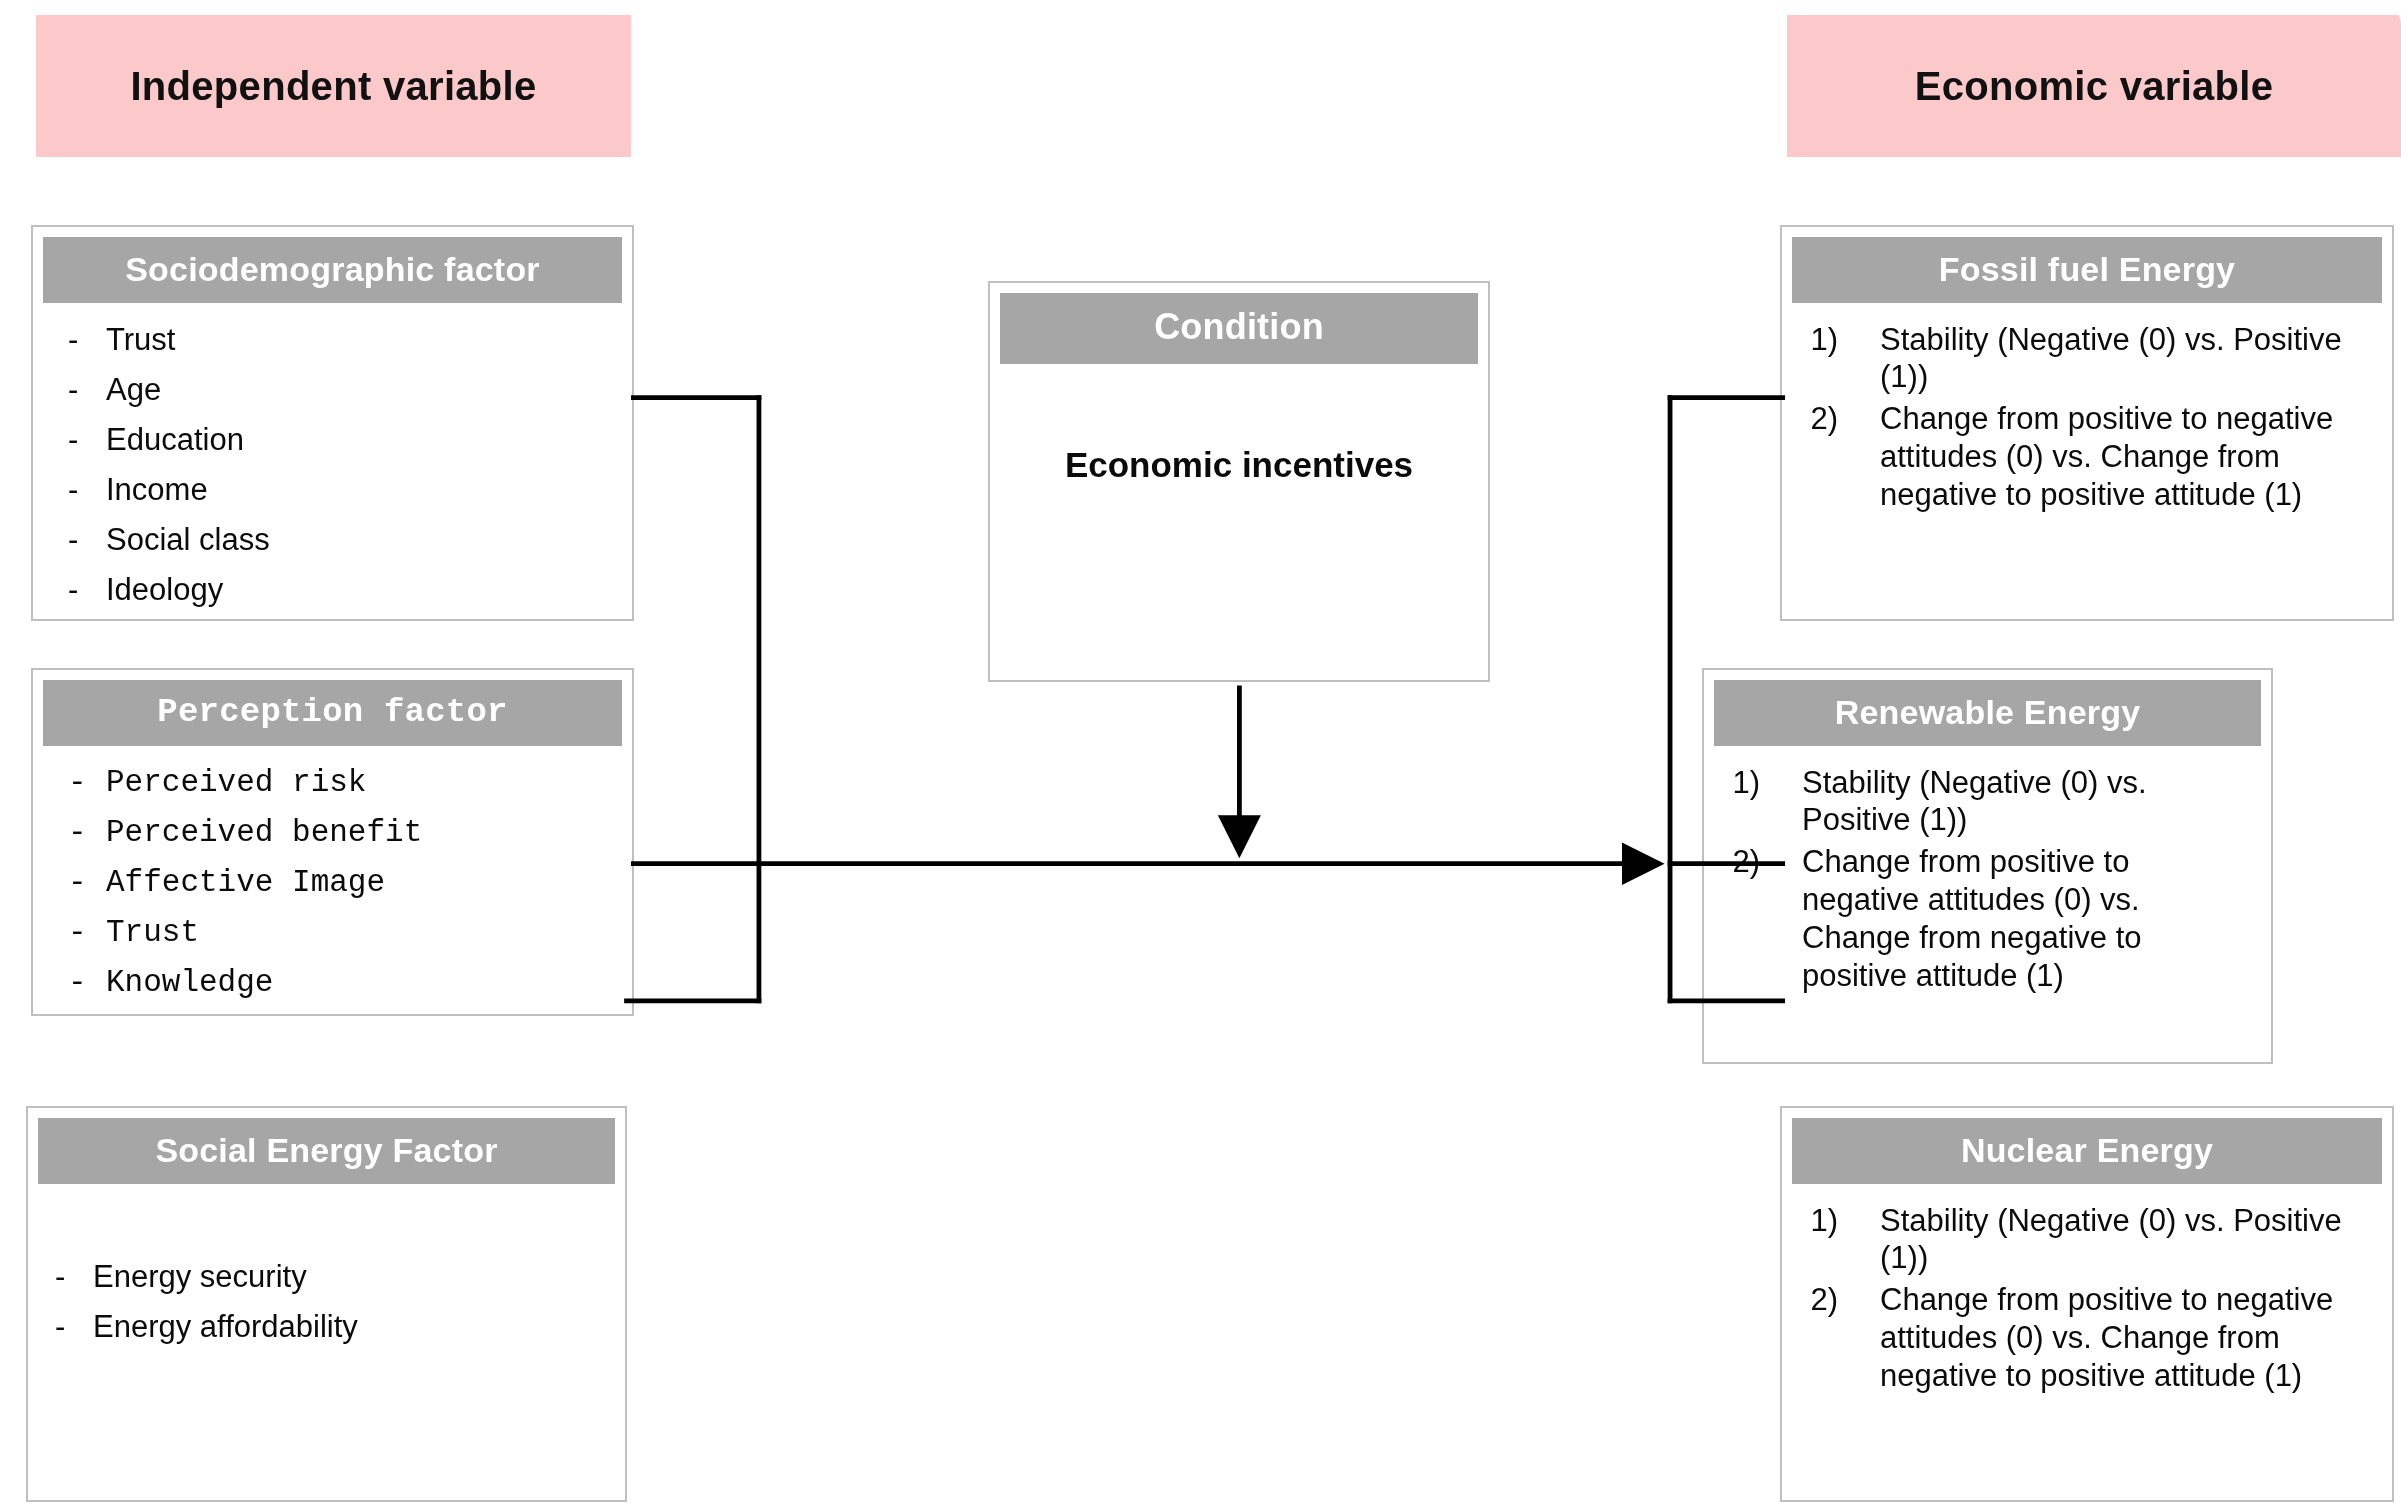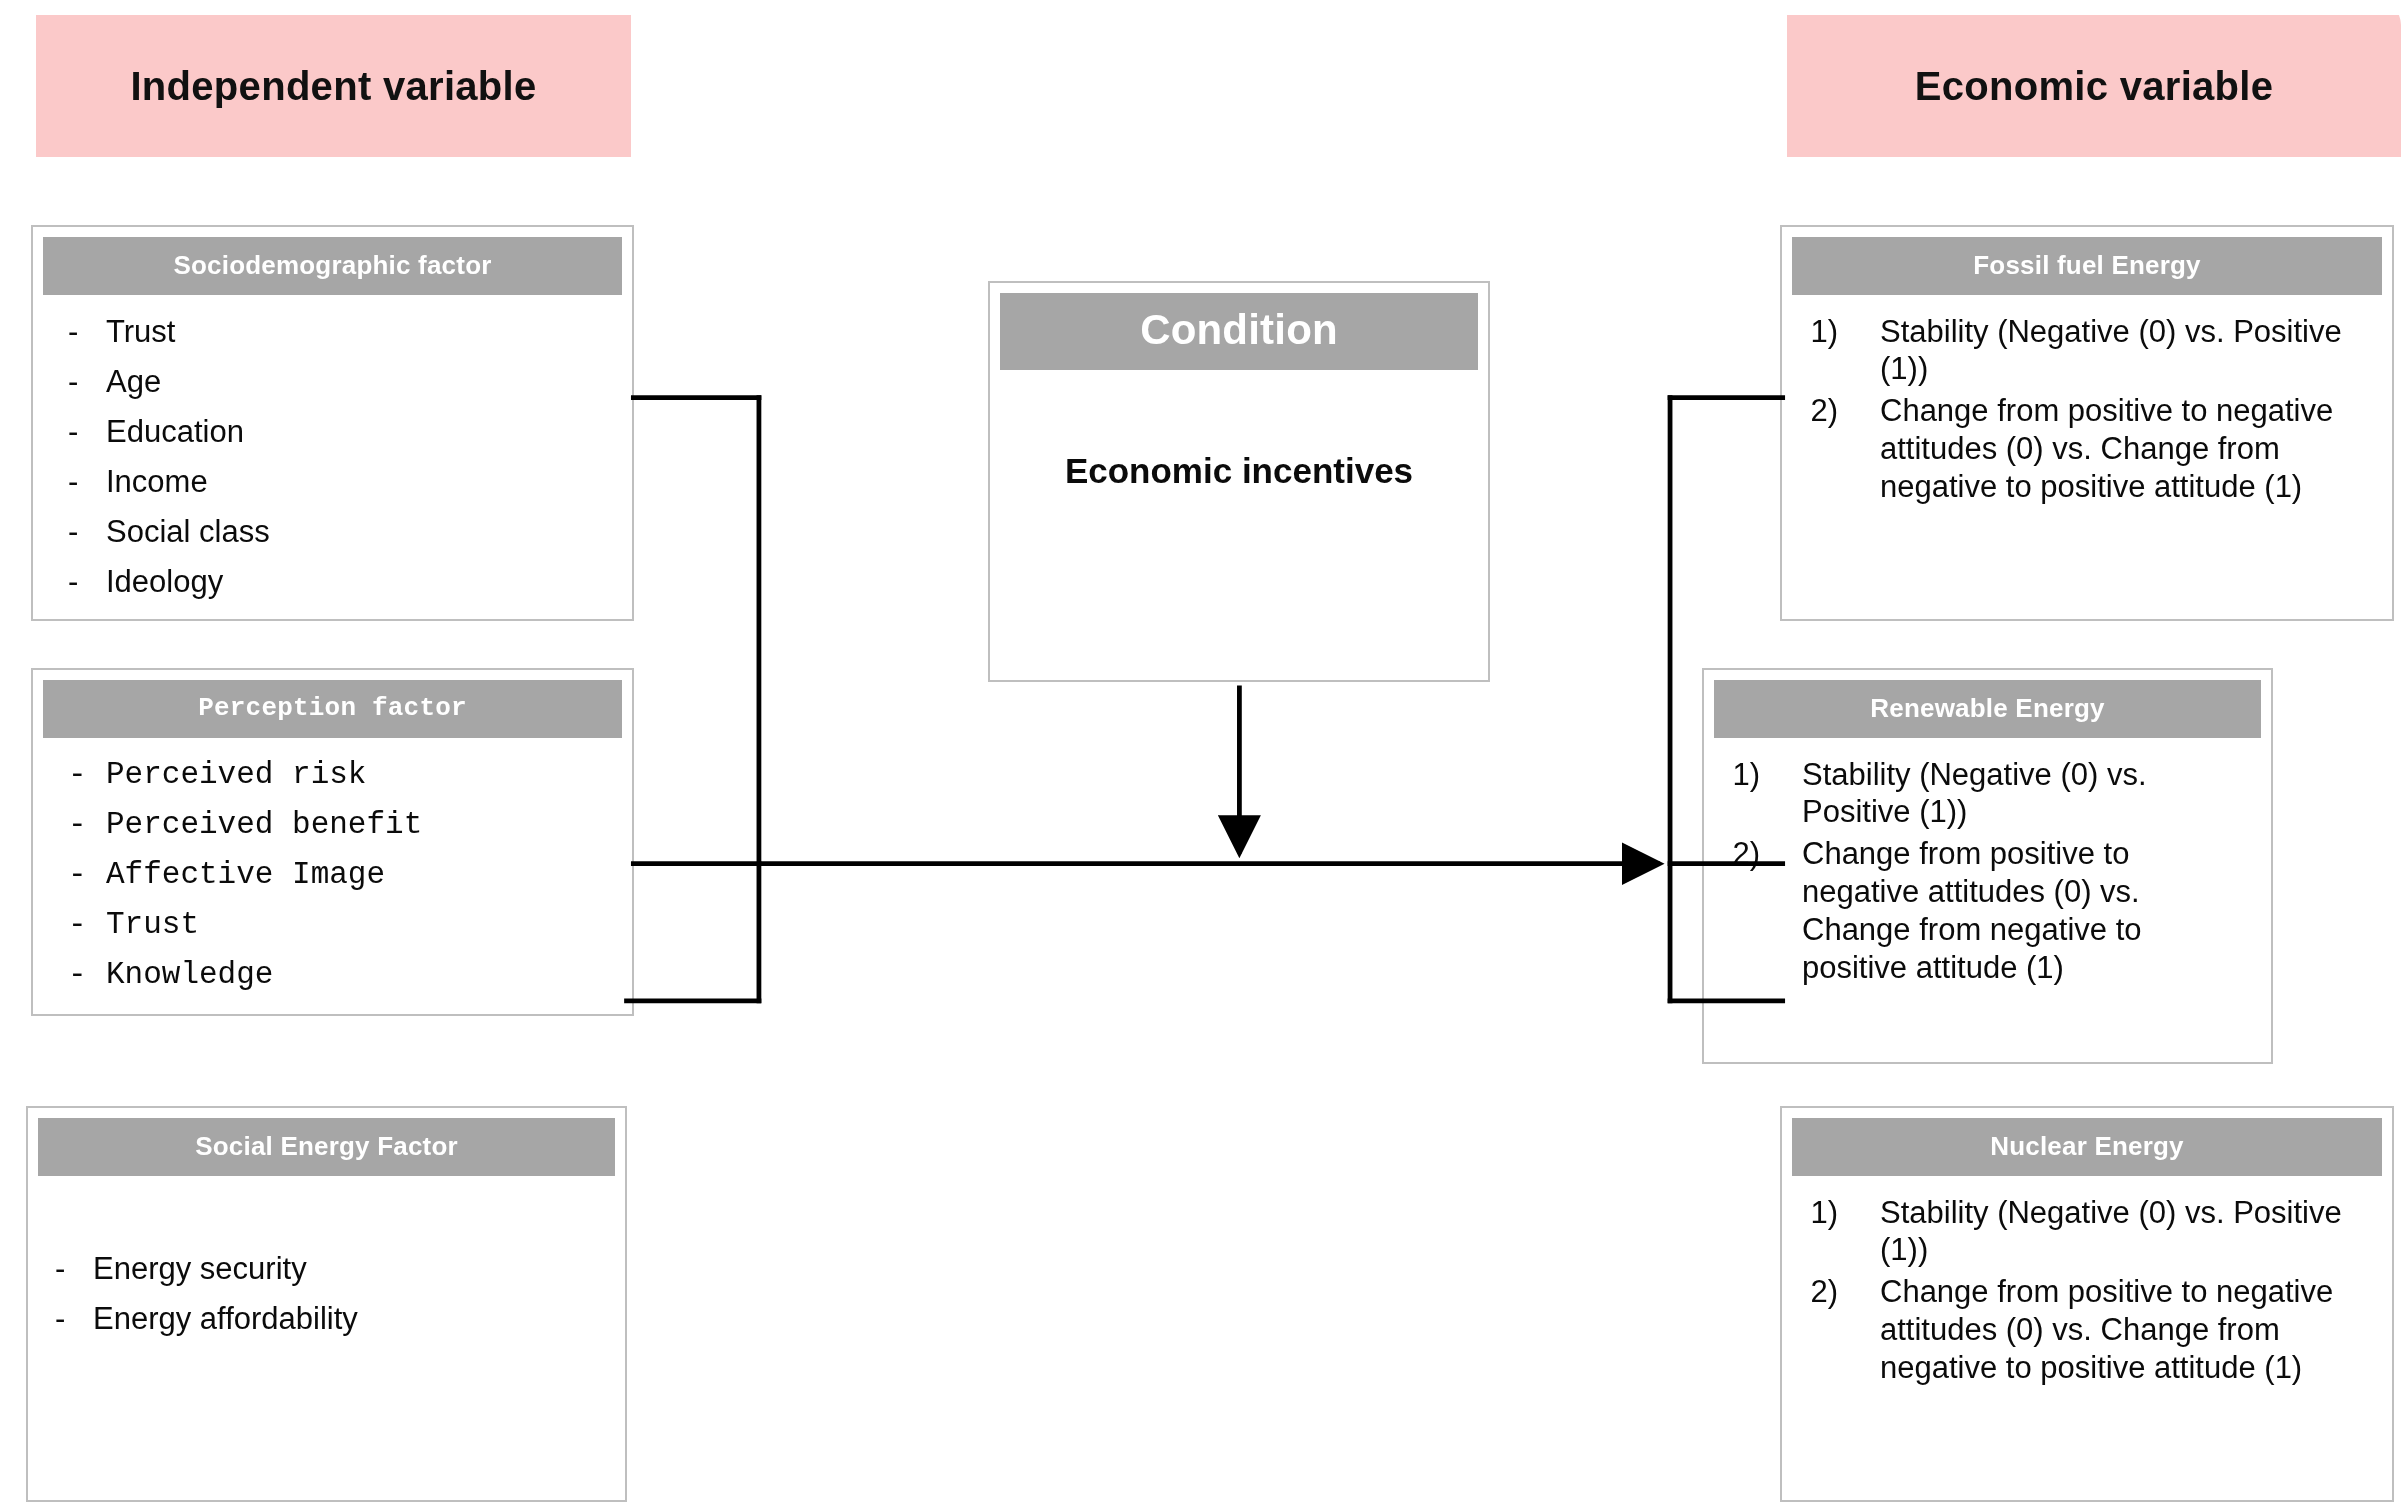--- a/index.html
+++ b/index.html
@@ -36,21 +36,21 @@
     position:absolute;
     border:2.7px solid #bfbfbf;
     background:#ffffff;
     box-sizing:border-box;
   }
   .card-head{
     margin:9.6px 9.6px 0 9.6px;
     background:#a6a6a6;
     color:#ffffff;
     font-weight:bold;
-    font-size:26px;
+    font-size:34px;
     text-align:center;
     line-height:1.02;
     padding:15px 4.1px 16.4px 4.1px;
     letter-spacing:0.2px;
   }
   .card-body{
     padding:18px 0 0 0;
     font-size:31px;
     color:#0b0b0b;
     line-height:1.22;
@@ -88,21 +88,21 @@
     position:absolute;
     left:5.5px; top:0;
   }
 
   
   #card-socio      { left:31px;  top:225px;  width:603px;  height:396px; }
   #card-perception { left:31px;  top:668px;  width:603px;  height:348px;font-family:Liberation Mono, monospace; }
   #card-socialenergy{left:26px;  top:1106px; width:601px;  height:396px; }
 
   #card-condition  { left:988px;top:281px;  width:502px;  height:401px; }
-  #card-condition .card-head{ font-size:42px; padding:16.4px 4.1px 18px 4.1px;}
+  #card-condition .card-head{ font-size:36px; padding:16.4px 4.1px 18px 4.1px;}
   .condition-value{
     text-align:center;
     font-weight:bold;
     font-size:35px;
     color:#0b0b0b;
     margin-top:81px;
   }
 
   #card-fossil     { left:1780px;top:225px;  width:614px;  height:396px; }
   #card-renewable  { left:1702px;top:668px;  width:571px;  height:396px; }

